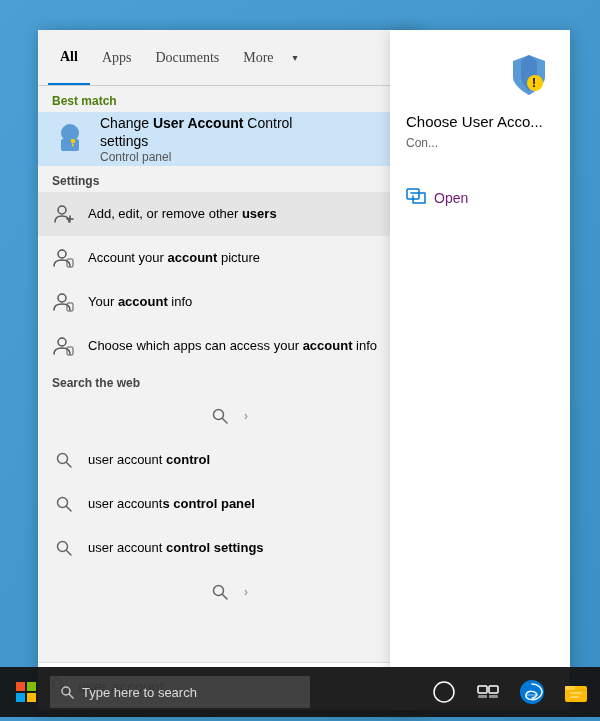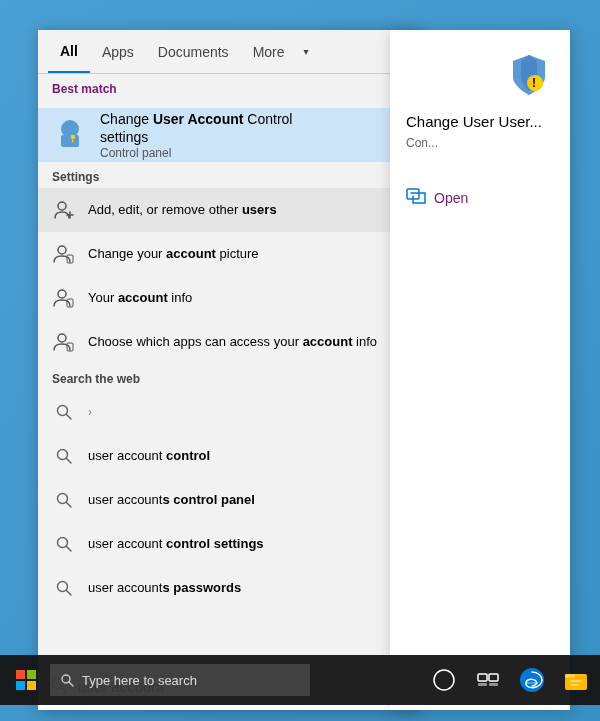--- a/index.html
+++ b/index.html
@@ -30,23 +30,24 @@
       flex-direction: column;
       box-shadow: 2px 2px 15px rgba(0,0,0,0.3);
     }
 
     
     .tabs {
       display: flex;
       align-items: flex-end;
       background: #f2f2f2;
       padding: 0 10px;
-      height: 44px;
+      height: 56px;
       border-bottom: 1px solid #ccc;
       flex-shrink: 0;
+      font-family: Liberation Serif, serif;
     }
 
     .tab {
       padding: 8px 12px;
       font-size: 14px;
       color: #444;
       cursor: pointer;
       position: relative;
       height: 100%;
       display: flex;
@@ -76,22 +77,22 @@
     
     .results {
       flex: 1;
       overflow-y: auto;
       overflow-x: hidden;
     }
 
     .section-label {
       font-size: 12px;
       font-weight: 600;
-      color: #701a75;
-      padding: 8px 14px 12px 14px;
+      color: #4d7c0f;
+      padding: 8px 14px 4px 14px;
       background: #f2f2f2;
     }
 
     
     .best-match-item {
       display: flex;
       align-items: center;
       padding: 2px 14px;
       background: #cce4f7;
       cursor: pointer;
@@ -127,20 +128,21 @@
     
     .list-item {
       display: flex;
       align-items: center;
       padding: 10px 14px;
       cursor: pointer;
       background: #f2f2f2;
       gap: 12px;
       position: relative;
       min-height: 44px;
+      justify-content: center;
     }
 
     .list-item:hover, .list-item.hovered {
       background: #e5e5e5;
     }
 
     .list-item-icon {
       width: 24px;
       height: 24px;
       flex-shrink: 0;
@@ -252,21 +254,21 @@
     }
 
     .right-panel-action-text {
       font-size: 14px;
       color: #701a75;
     }
 
     
     .taskbar {
       position: absolute;
-      bottom: 16px;
+      bottom: 4px;
       left: 0;
       width: 100%;
       height: 50px;
       background: rgba(20,20,20,0.95);
       display: flex;
       align-items: center;
       padding: 0 8px;
       gap: 6px;
       z-index: 10;
     }
@@ -391,21 +393,21 @@
 
       <div class="list-item">
         <div class="list-item-icon">
           <svg width="22" height="22" viewBox="0 0 22 22" fill="none">
             <circle cx="9" cy="7" r="4" stroke="#555" stroke-width="1.5"></circle>
             <path d="M1 19c0-4 3.5-6 8-6s8 2 8 6" stroke="#555" stroke-width="1.5" stroke-linecap="round"></path>
             <rect x="14" y="12" width="6" height="8" rx="1" stroke="#555" stroke-width="1"></rect>
           </svg>
         </div>
         <div class="list-item-text">
-          <span>Change your </span><span class="bold">account</span><span> picture</span>
+          <span>Account your </span><span class="bold">account</span><span> picture</span>
         </div>
         <div class="list-item-arrow">›</div>
       </div>
 
       <div class="list-item">
         <div class="list-item-icon">
           <svg width="22" height="22" viewBox="0 0 22 22" fill="none">
             <circle cx="9" cy="7" r="4" stroke="#555" stroke-width="1.5"></circle>
             <path d="M1 19c0-4 3.5-6 8-6s8 2 8 6" stroke="#555" stroke-width="1.5" stroke-linecap="round"></path>
             <rect x="14" y="12" width="6" height="8" rx="1" stroke="#555" stroke-width="1"></rect>
@@ -482,23 +484,20 @@
         </div>
         <div class="list-item-arrow">›</div>
       </div>
 
       <div class="list-item">
         <div class="list-item-icon">
           <svg width="18" height="18" viewBox="0 0 18 18" fill="none">
             <circle cx="7.5" cy="7.5" r="5" stroke="#666" stroke-width="1.5"></circle>
             <line x1="11.5" y1="11.5" x2="16" y2="16" stroke="#666" stroke-width="1.5" stroke-linecap="round"></line>
           </svg>
-        </div>
-        <div class="list-item-text">
-          <span>user account</span><span class="bold">s passwords</span>
         </div>
         <div class="list-item-arrow">›</div>
       </div>
 
     </div>
 
     <div class="search-box">
       <span class="search-icon-bottom">
         <svg width="18" height="18" viewBox="0 0 18 18" fill="none">
           <circle cx="7.5" cy="7.5" r="5" stroke="#666" stroke-width="1.5"></circle>
@@ -513,21 +512,21 @@
   <div class="right-panel">
     <div class="right-panel-icon">
       <svg width="48" height="48" viewBox="0 0 48 48">
 
         <path d="M24 4 L40 10 L40 26 C40 36 24 44 24 44 C24 44 8 36 8 26 L8 10 Z" fill="#5b9bd5"></path>
         <path d="M24 4 L32 10 L32 26 C32 32 24 40 24 40 C24 40 16 32 16 26 L16 10 Z" fill="#4a86c8"></path>
         <circle cx="30" cy="32" r="8" fill="#ffcc00"></circle>
         <text x="27" y="36" font-size="12" font-weight="bold" fill="#000">!</text>
       </svg>
     </div>
-    <div class="right-panel-title">Change User User...</div>
+    <div class="right-panel-title">Choose User Acco...</div>
     <div class="right-panel-subtitle">Con...</div>
     <div class="right-panel-action">
       <span class="right-panel-action-icon">
         <svg width="20" height="20" viewBox="0 0 20 20" fill="none">
           <rect x="1" y="3" width="12" height="10" rx="1" stroke="#0078d7" stroke-width="1.5"></rect>
           <path d="M5 7 L19 7 L19 17 L7 17 L7 10" stroke="#0078d7" stroke-width="1.5" stroke-linecap="round" stroke-linejoin="round"></path>
         </svg>
       </span>
       <span class="right-panel-action-text">Open</span>
     </div>

